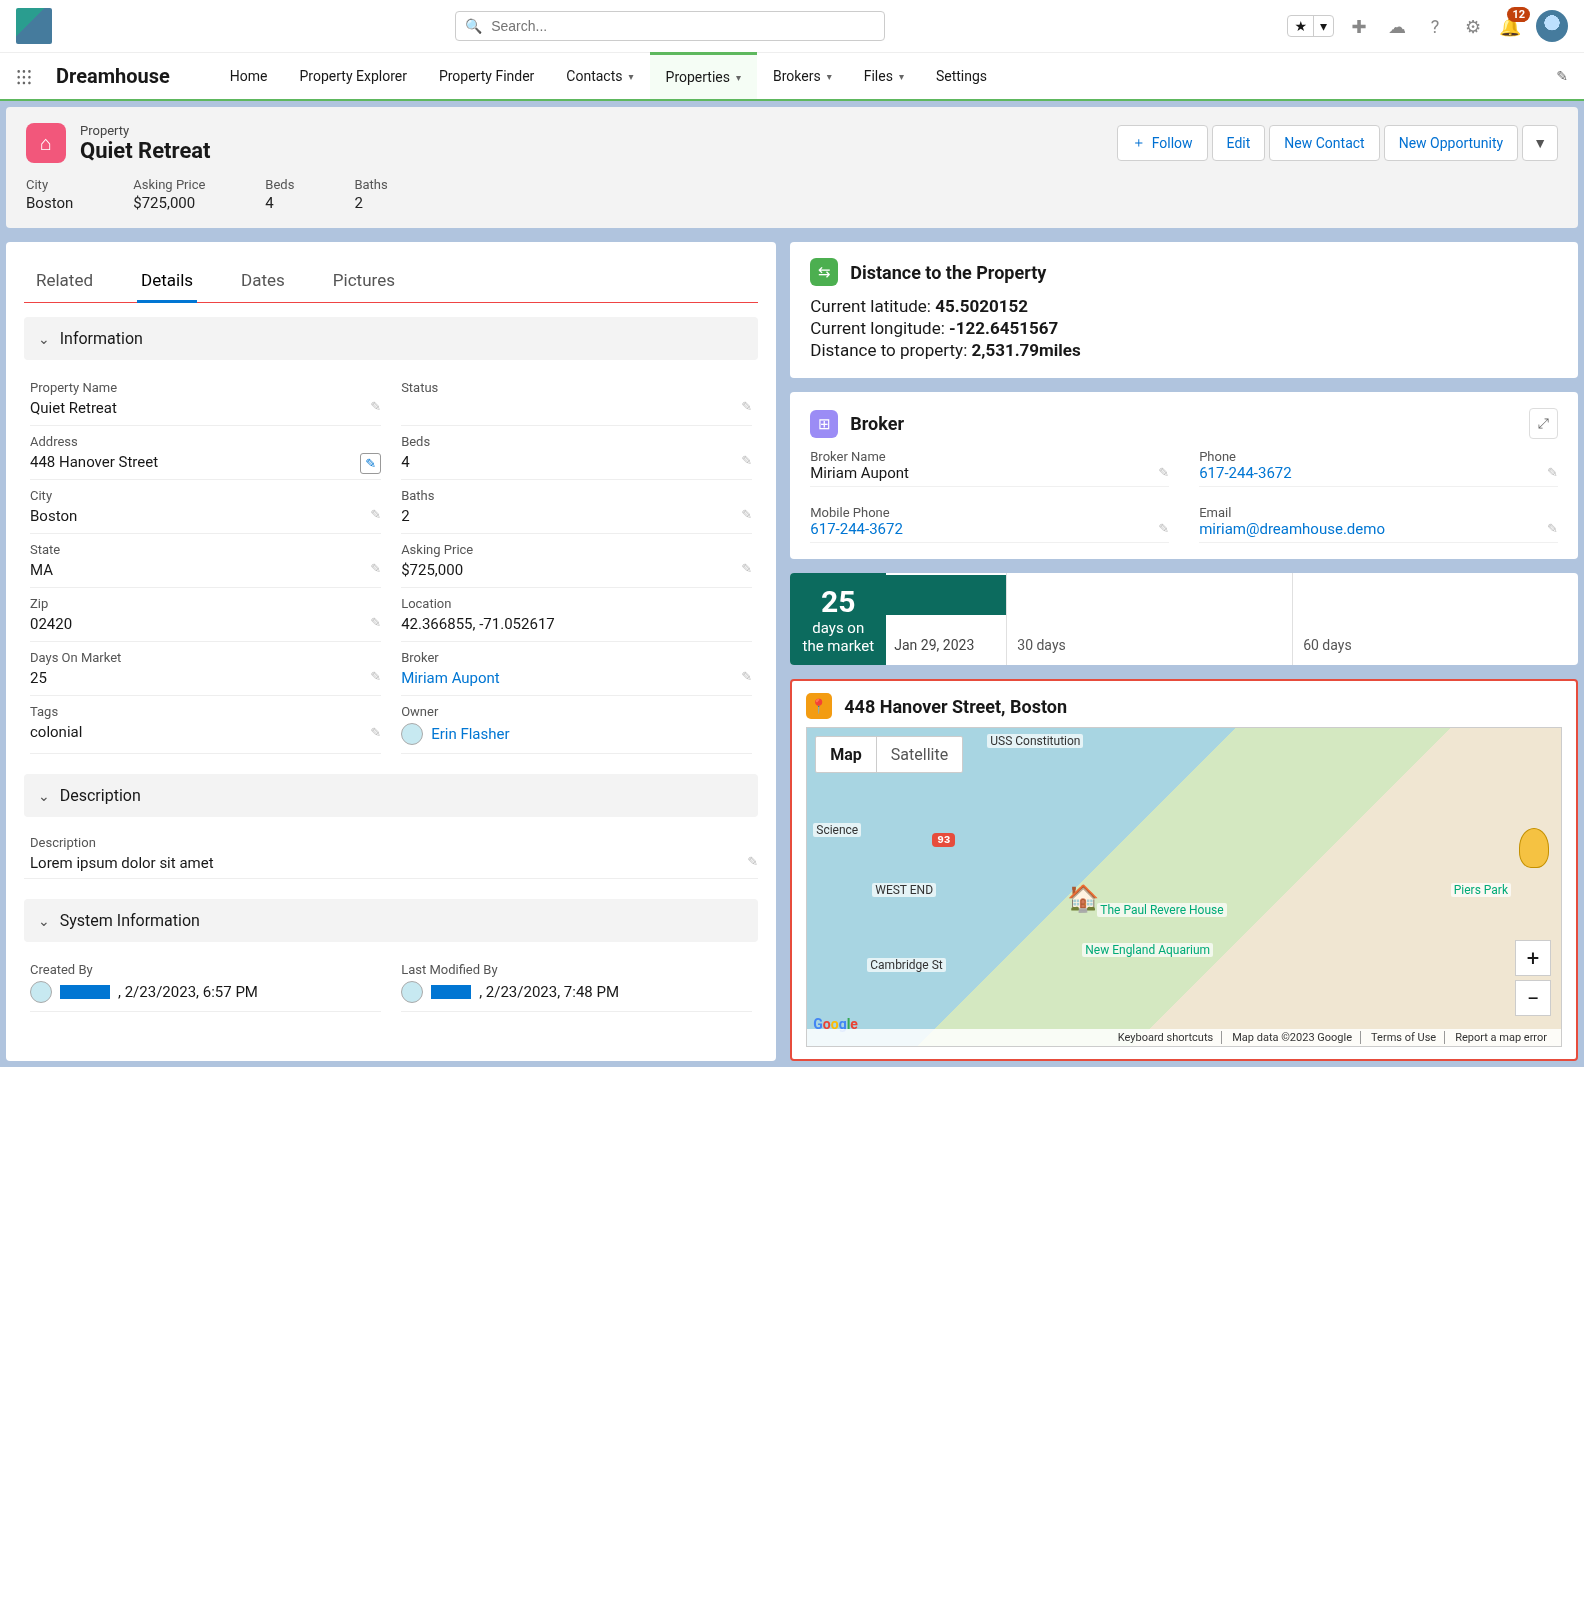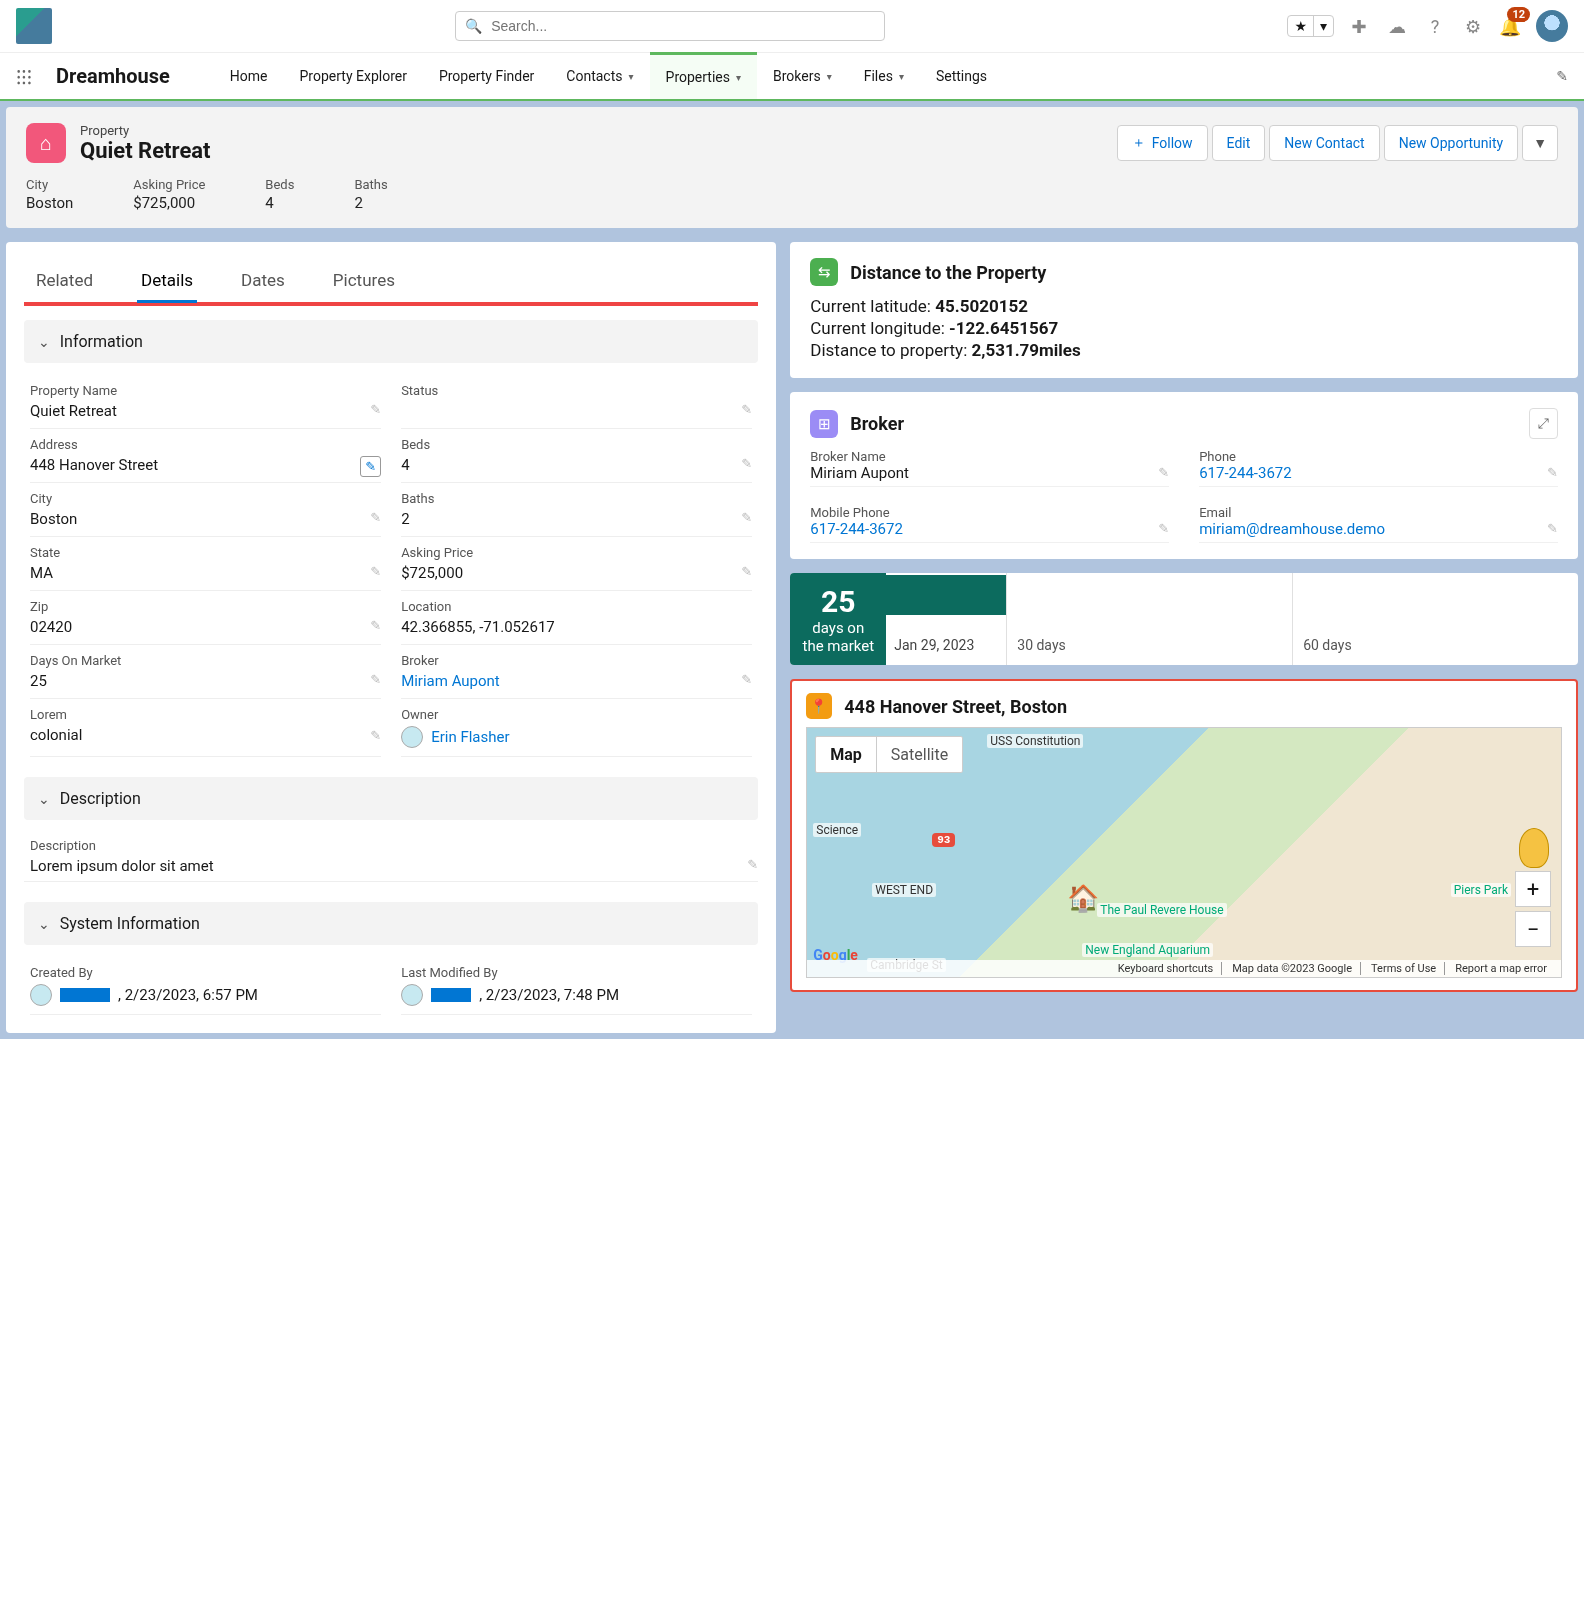--- a/index.html
+++ b/index.html
@@ -38,21 +38,21 @@
 .btn { background: #fff; border: 1px solid #d0d0d0; border-radius: 4px; padding: 8px 14px; font-size: 14px; cursor: pointer; color: #0070d2; display: flex; align-items: center; gap: 6px; }
 .btn.more { padding: 8px 10px; color: #555; }
 .header-fields { display: flex; gap: 60px; }
 .hf-label { font-size: 13px; color: #555; margin-bottom: 2px; }
 .hf-val { font-size: 15px; color: #222; }
 
 .cols { display: flex; gap: 14px; margin-top: 14px; }
 .col-left { flex: 0 0 49%; background: #fff; border-radius: 4px; padding: 18px; }
 .col-right { flex: 1; display: flex; flex-direction: column; gap: 14px; }
 
-.detail-tabs { display: flex; gap: 40px; border-bottom: 4px solid #ef4444; padding: 0 8px 0 8px; margin-bottom: 14px; }
+.detail-tabs { display: flex; gap: 40px; border-bottom: 1px solid #ef4444; padding: 0 8px 0 8px; margin-bottom: 14px; }
 .detail-tab { padding: 10px 4px; font-size: 17px; color: #555; cursor: pointer; }
 .detail-tab.active { color: #000; font-weight: 400; border-bottom: 3px solid #0176d3; margin-bottom: -1px; }
 
 .section-hdr { background: #f3f3f3; border-radius: 4px; padding: 12px 14px; display: flex; align-items: center; gap: 10px; font-size: 16px; margin-bottom: 12px; }
 .section-hdr .chev2 { font-size: 14px; color: #555; }
 
 .field-grid { display: grid; grid-template-columns: 1fr 1fr; gap: 0 20px; padding: 0 6px; }
 .field { padding: 8px 0; border-bottom: 1px solid #eee; position: relative; }
 .f-label { font-size: 13px; color: #555; margin-bottom: 4px; }
 .f-val { font-size: 15px; color: #181818; }
@@ -83,21 +83,21 @@
 .tl-big .n { font-size: 30px; font-weight: 700; }
 .tl-big .t { font-size: 15px; text-align: center; }
 .tl-track { flex: 1; display: flex; position: relative; }
 .tl-fill { background: #0c6b5e; width: 120px; height: 40px; margin-top: 2px; }
 .tl-seg { border-left: 1px solid #e0e0e0; flex: 1; display: flex; flex-direction: column; justify-content: flex-end; padding: 0 0 12px 10px; color: #555; font-size: 14px; }
 .tl-date { position: absolute; left: 8px; bottom: 12px; color: #444; font-size: 14px; }
 
 .map-card { background: #fff; border-radius: 4px; border: 2px solid #e74c3c; padding: 12px 14px; }
 .map-hdr { display: flex; align-items: center; gap: 12px; margin-bottom: 8px; }
 .map-hdr .pin { width: 26px; height: 26px; background: #f39c12; border-radius: 5px; display: flex; align-items: center; justify-content: center; color: #fff; }
-.map-box { position: relative; height: 251px; background: linear-gradient(135deg, #a8d5e2 40%, #d4e8c1 40%, #d4e8c1 60%, #f0e6d2 60%); border: 1px solid #ccc; overflow: hidden; }
+.map-box { position: relative; height: 320px; background: linear-gradient(135deg, #a8d5e2 40%, #d4e8c1 40%, #d4e8c1 60%, #f0e6d2 60%); border: 1px solid #ccc; overflow: hidden; }
 .map-type { position: absolute; top: 8px; left: 8px; display: flex; background: #fff; border: 1px solid #ccc; border-radius: 2px; }
 .map-type span { padding: 8px 14px; font-size: 16px; cursor: pointer; }
 .map-type .m { font-weight: 700; }
 .map-type .s { color: #555; border-left: 1px solid #ccc; }
 .map-controls { position: absolute; right: 10px; bottom: 30px; display: flex; flex-direction: column; gap: 4px; }
 .map-controls div { background: #fff; border: 1px solid #ccc; width: 36px; height: 36px; display: flex; align-items: center; justify-content: center; font-size: 22px; cursor: pointer; }
 .pegman { position: absolute; right: 12px; top: 100px; width: 30px; height: 40px; background: #f5c242; border-radius: 50% 50% 40% 40%; border:1px solid #c49000;}
 .map-footer { position: absolute; bottom: 0; right: 0; left:0; background: rgba(255,255,255,0.85); font-size: 11px; color: #333; display: flex; justify-content: flex-end; gap: 10px; padding: 2px 6px; }
 .map-footer span { border-right: 1px solid #999; padding-right: 8px; }
 .map-footer span:last-child { border: none; }
@@ -268,21 +268,21 @@
             <div class="f-label">Days On Market</div>
             <div class="f-val">25</div>
             <span class="edit">✎</span>
           </div>
         <div class="field">
             <div class="f-label">Broker</div>
             <div class="f-val"><a>Miriam Aupont</a></div>
             <span class="edit">✎</span>
           </div>
         <div class="field">
-            <div class="f-label">Lorem</div>
+            <div class="f-label">Tags</div>
             <div class="f-val">colonial</div>
             <span class="edit">✎</span>
           </div>
         <div class="field">
             <div class="f-label">Owner</div>
             <div class="f-val owner-chip">
               <span class="owner-av"></span>
               <a>Erin Flasher</a>
             </div>
           </div>

